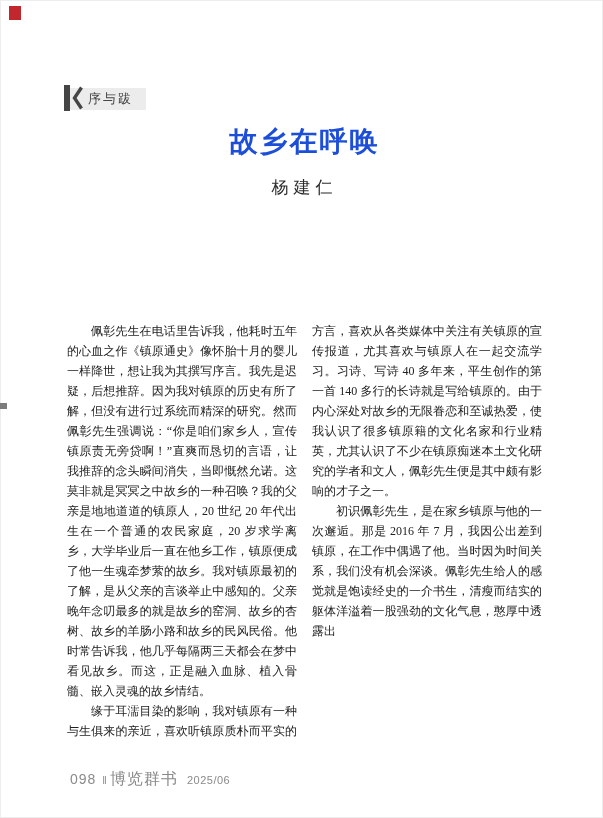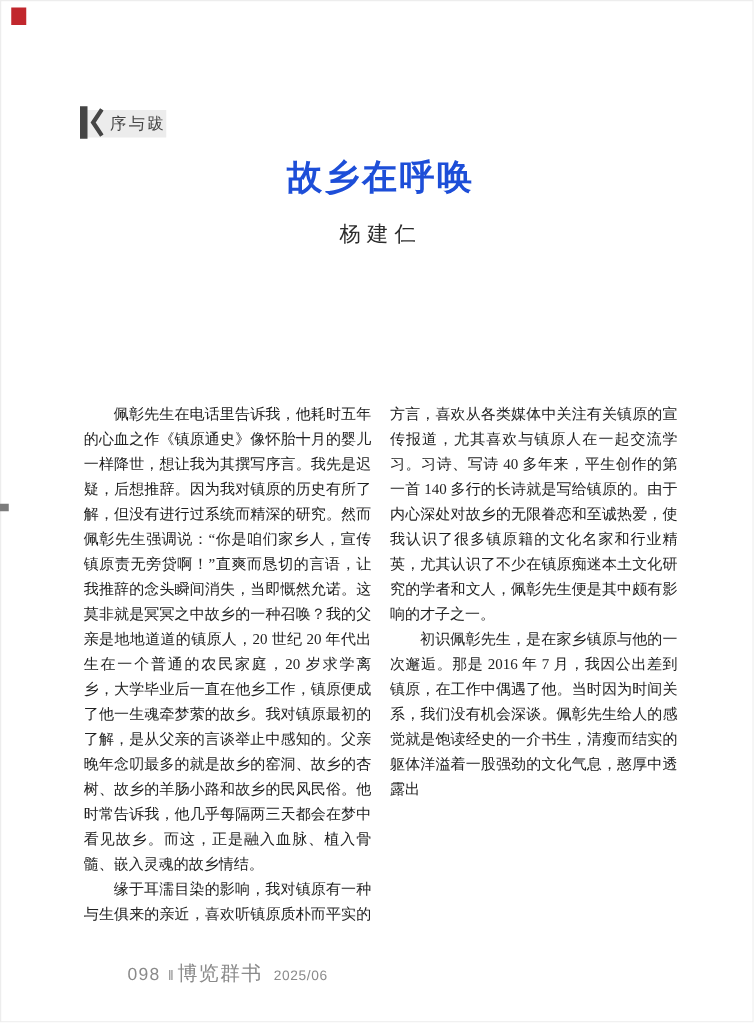--- a/index.html
+++ b/index.html
@@ -30,20 +30,21 @@
   }
 
   
   .section-tab {
     position: absolute;
     left: 64px; top: 88px;
     height: 22px;
     background: var(--tab-background, #ececec);
     display: flex;
     align-items: center;
+    padding-right: 13px;
   }
   .tab-bracket {
     position: relative;
     display: flex;
     align-items: center;
     height: 26px;
     margin-top: -2px;
   }
   .tab-bracket .bar {
     width: 6px; height: 26px;
@@ -100,21 +101,21 @@
 
   
   .page-footer {
     position: absolute;
     left: 70px; top: 769px;
     display: flex;
     align-items: baseline;
     color: var(--footer-gray, #8a8a8a);
     font-family: "Liberation Sans", "DejaVu Sans", sans-serif;
   }
-  .footer-pagenum { font-size: 14px; letter-spacing: 1px; margin-left: 32px; }
+  .footer-pagenum { font-size: 14px; letter-spacing: 1px; }
   .footer-sep { font-size: 11px; margin: 0 3px 0 6px; }
   .footer-magazine { font-size: 16px; letter-spacing: 1px; }
   .footer-issue { font-size: 11px; margin-left: 9px; letter-spacing: 0.5px; }
 </style>
 </head>
 <body>
 
 <div class="page">
 
   <div class="corner-accent"></div>

